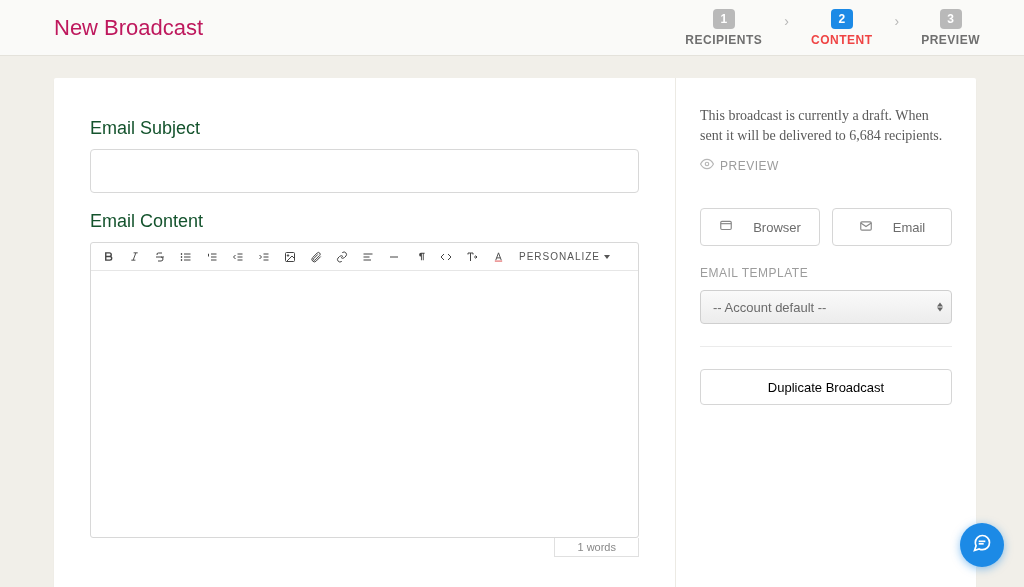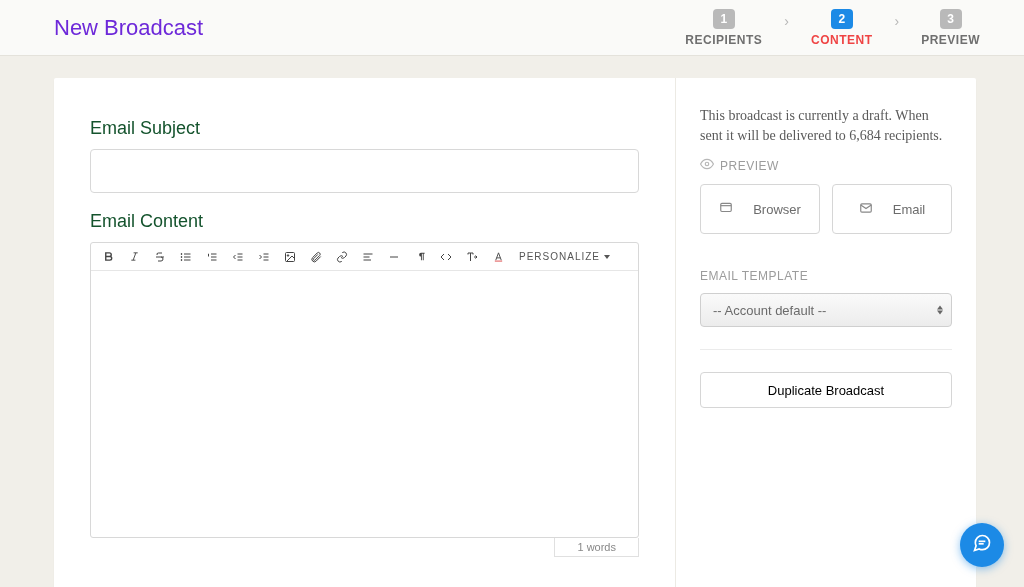--- a/index.html
+++ b/index.html
@@ -18,21 +18,21 @@
     background: #fafaf8;
     border-bottom: 1px solid #e4e2db;
     height: 56px;
     display: flex;
     align-items: center;
     padding: 0 24px 0 54px;
   }
   .page-title {
     font-size: 22px;
     font-weight: 400;
-    color: #6d28d9;
+    color: #be185d;
     flex: 0 0 auto;
   }
   .stepper {
     margin-left: auto;
     display: flex;
     align-items: center;
     gap: 22px;
     padding-right: 20px;
   }
   .step {
@@ -164,33 +164,34 @@
   .section-heading {
     font-size: 12px;
     letter-spacing: 0.5px;
     color: #9c9c9c;
     font-weight: 400;
     margin-bottom: 10px;
     display: flex;
     align-items: center;
     gap: 6px;
   }
-  .section-heading.template { margin-top: 35px; }
+  .section-heading.template { margin-top: 20px; }
   .btn-row { display: flex; gap: 12px; }
   .btn {
     flex: 1;
-    height: 50px;
+    height: 38px;
     border: 1px solid #d6d6d6;
     background: #fff;
     border-radius: 4px;
     font-size: 13px;
     color: #6c6c6c;
     display: flex; align-items: center; justify-content: center;
     gap: 20px;
     cursor: pointer;
+    margin-top: 24px;
   }
   .select-wrap {
     position: relative;
     border: 1px solid #cfcfcf;
     border-radius: 4px;
     background: linear-gradient(#fafafa,#ececec);
     height: 34px;
     display: flex; align-items: center;
     padding: 0 13px 0 12px;
     font-size: 13px;

